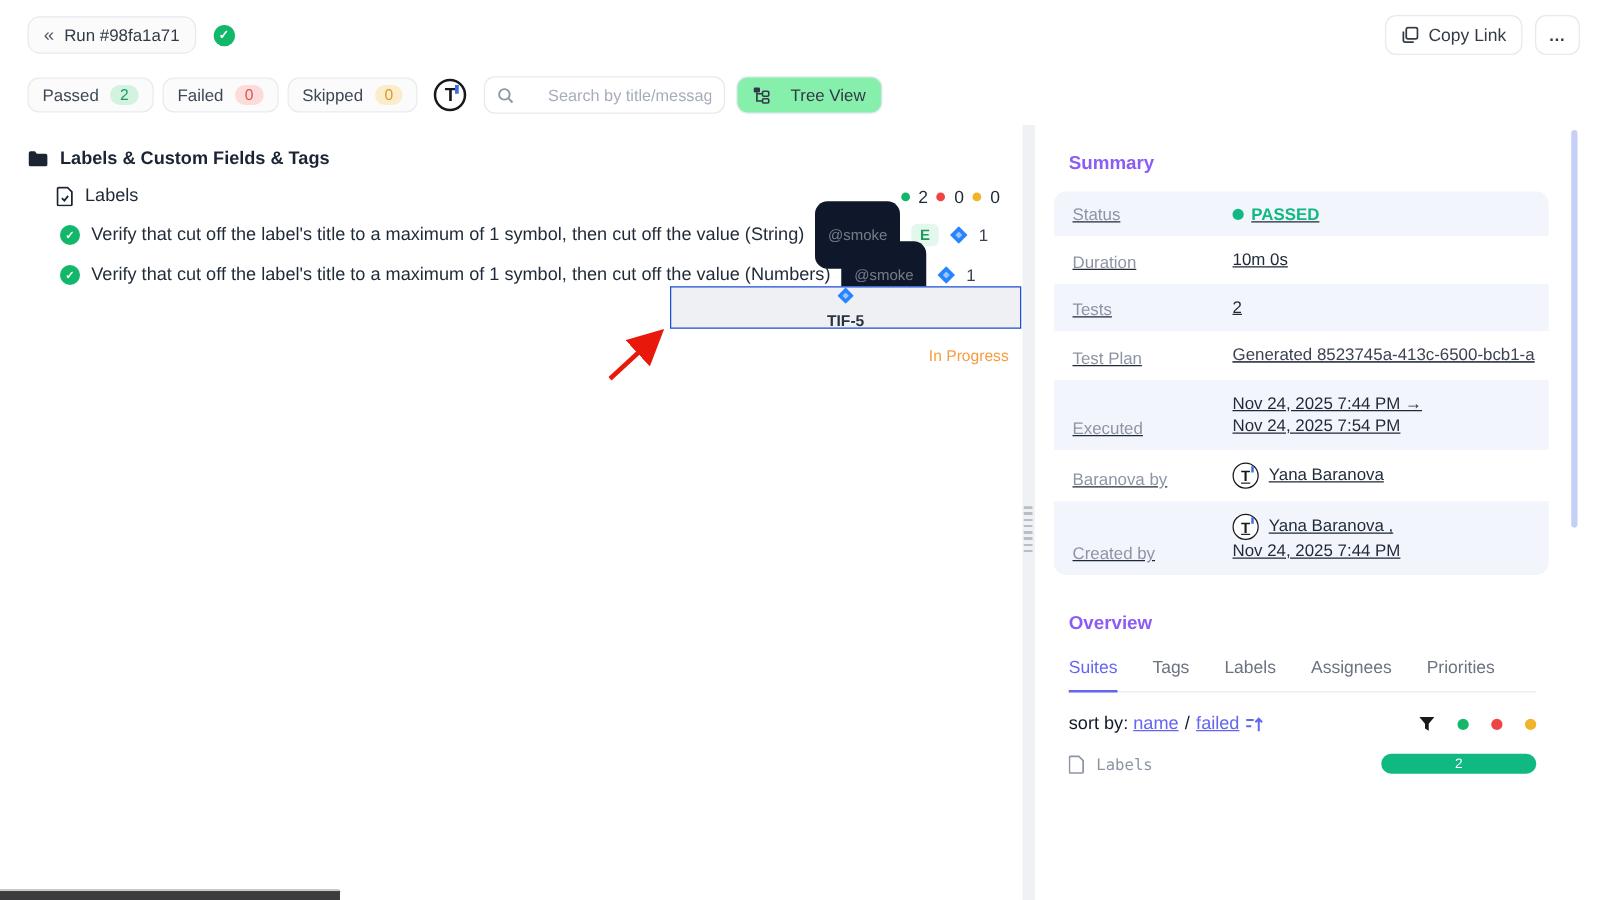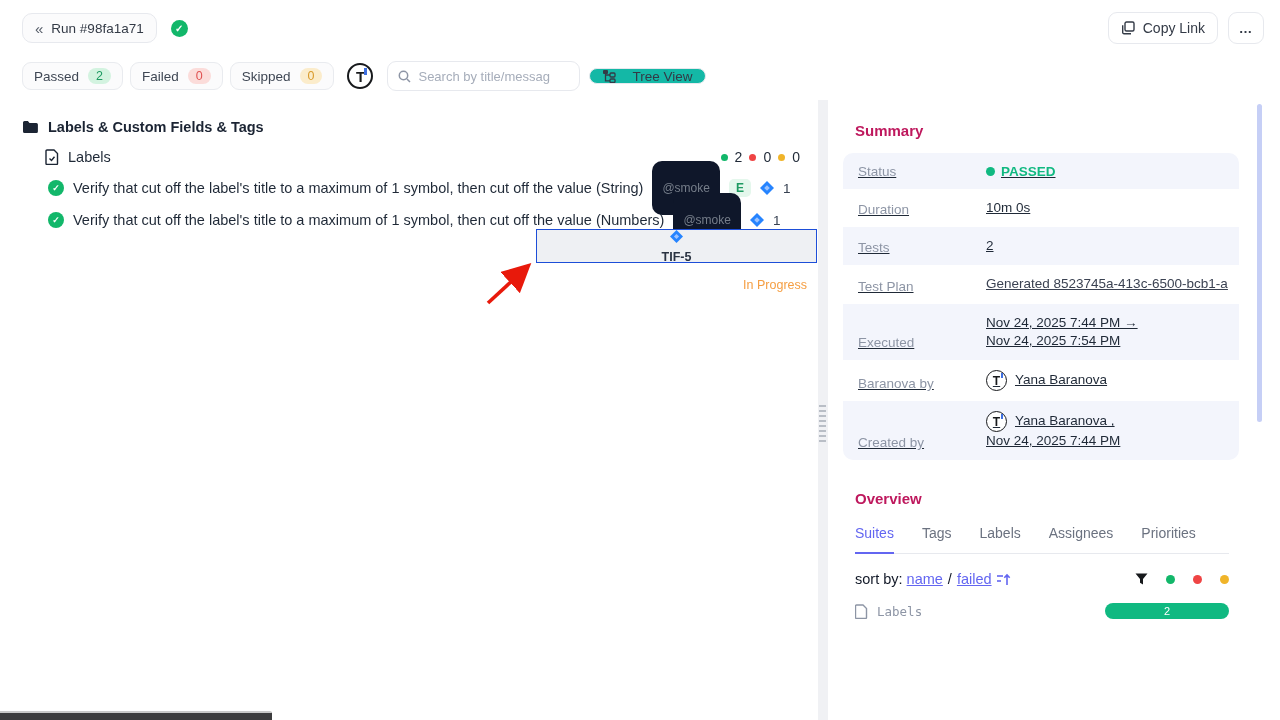--- a/index.html
+++ b/index.html
@@ -24,23 +24,23 @@
   .cnt { padding:1px 8px; border-radius:8px; font-size:12.5px; }
   .cnt-green { background:#d3f3e0; color:#1d9a61; }
   .cnt-red   { background:#fbdcda; color:#e05252; }
   .cnt-amber { background:#fbeccb; color:#d99a2b; }
   .avatar { width:26px; height:26px; border-radius:50%; border:2px solid #17191c; background:#fff; display:inline-flex; align-items:center; justify-content:center; font-weight:bold; font-size:15px; color:#17191c; position:relative; flex:none; }
   .avatar::after { content:""; position:absolute; top:3px; right:4px; width:3px; height:7px; background:#3e6fe0; }
   .avatar-sm { width:21px; height:21px; font-size:12px; border-width:1.5px; }
   .avatar-sm::after { top:2px; right:3px; width:2px; height:5px; }
   .filter-avatar { margin:0 7px 0 6px; }
   .search-box { display:flex; align-items:center; gap:7px; width:193px; height:30px; border:1px solid #e7e9ee; border-radius:9px; background:#fff; padding:0 10px; }
-  .search-box input { border:none; outline:none; width:100%; font-size:13px; color:#374151; font-family:"Liberation Sans", sans-serif; }
+  .search-box input { border:none; outline:none; width:100%; font-size:13px; color:#374151; font-family:"Liberation Sans", sans-serif;margin-left:20px; }
   .search-box input::placeholder { color:#a6adba; }
-  .treeview-btn { margin-left:2px; height:16px; border-radius:9px; background:#14b8a6;gap:16px; }
+  .treeview-btn { margin-left:2px; height:30px; border-radius:9px; background:#86efac;gap:16px; }
 
   
   .tree { position:absolute; top:100px; left:0; width:818px; bottom:0; background:#fff; }
   .trow { display:flex; align-items:center; gap:9px; }
   .folder-row { padding-left:22px; height:30px; margin-top:12px; font-size:14.5px; font-weight:700; color:#1b2433; }
   .suite-row { padding-left:45px; height:30px; font-size:14.5px; color:#1f2937; padding-right:18px; }
   .suite-counts { margin-left:auto; display:flex; align-items:center; gap:7px; font-size:14px; color:#1f2937; }
   .dot { width:7px; height:7px; border-radius:50%; display:inline-block; }
   .dot-green { background:#12b76a; } .dot-red { background:#ef4444; } .dot-amber { background:#f0b429; }
   .test-row { padding-left:48px; height:32px; font-size:14.5px; color:#1f2937; }
@@ -56,21 +56,21 @@
   .issue-status { color:#f59e42; margin-left:auto; white-space:nowrap; }
   .anno-arrow { position:absolute; left:478px; top:258px; pointer-events:none; }
 
   
   .divider { position:absolute; left:818px; top:100px; bottom:0; width:10px; background:#f0f1f4; cursor:col-resize; }
   .divider-handle { position:absolute; top:305px; left:1px; width:7px; height:38px;
     background:repeating-linear-gradient(to bottom, #b9bec6 0 2px, transparent 2px 5px); }
 
   
   .sidebar { position:absolute; left:828px; top:100px; right:0; bottom:0; background:#fff; padding-left:27px; }
-  .side-heading { font-size:15px; font-weight:700; color:#be185d; }
+  .side-heading { font-size:15px; font-weight:700; color:#8b5cf6; }
   .summary-heading { margin-top:22px; }
   .summary-table { margin:14px 0 0 -12px; width:396px; border-radius:10px; overflow:hidden; }
   .srow { display:flex; align-items:flex-end; padding:10px 10px 10px 15px; min-height:36px;text-decoration:underline; }
   .srow.odd { background:#f3f5fc; }
   .slabel { width:128px; flex:none; color:#8d95a5; font-size:13.5px; }
   .sval { font-size:13.5px; color:#1f2937; line-height:1.35; }
   .status-passed { display:flex; align-items:center; gap:6px; color:#10b981; font-weight:700; font-size:13.5px; }
   .status-dot { width:9px; height:9px; border-radius:50%; background:#10b981; }
   .plan-link { color:#3b4252; text-decoration:underline; cursor:pointer; }
   .person { display:flex; align-items:center; gap:8px; }

